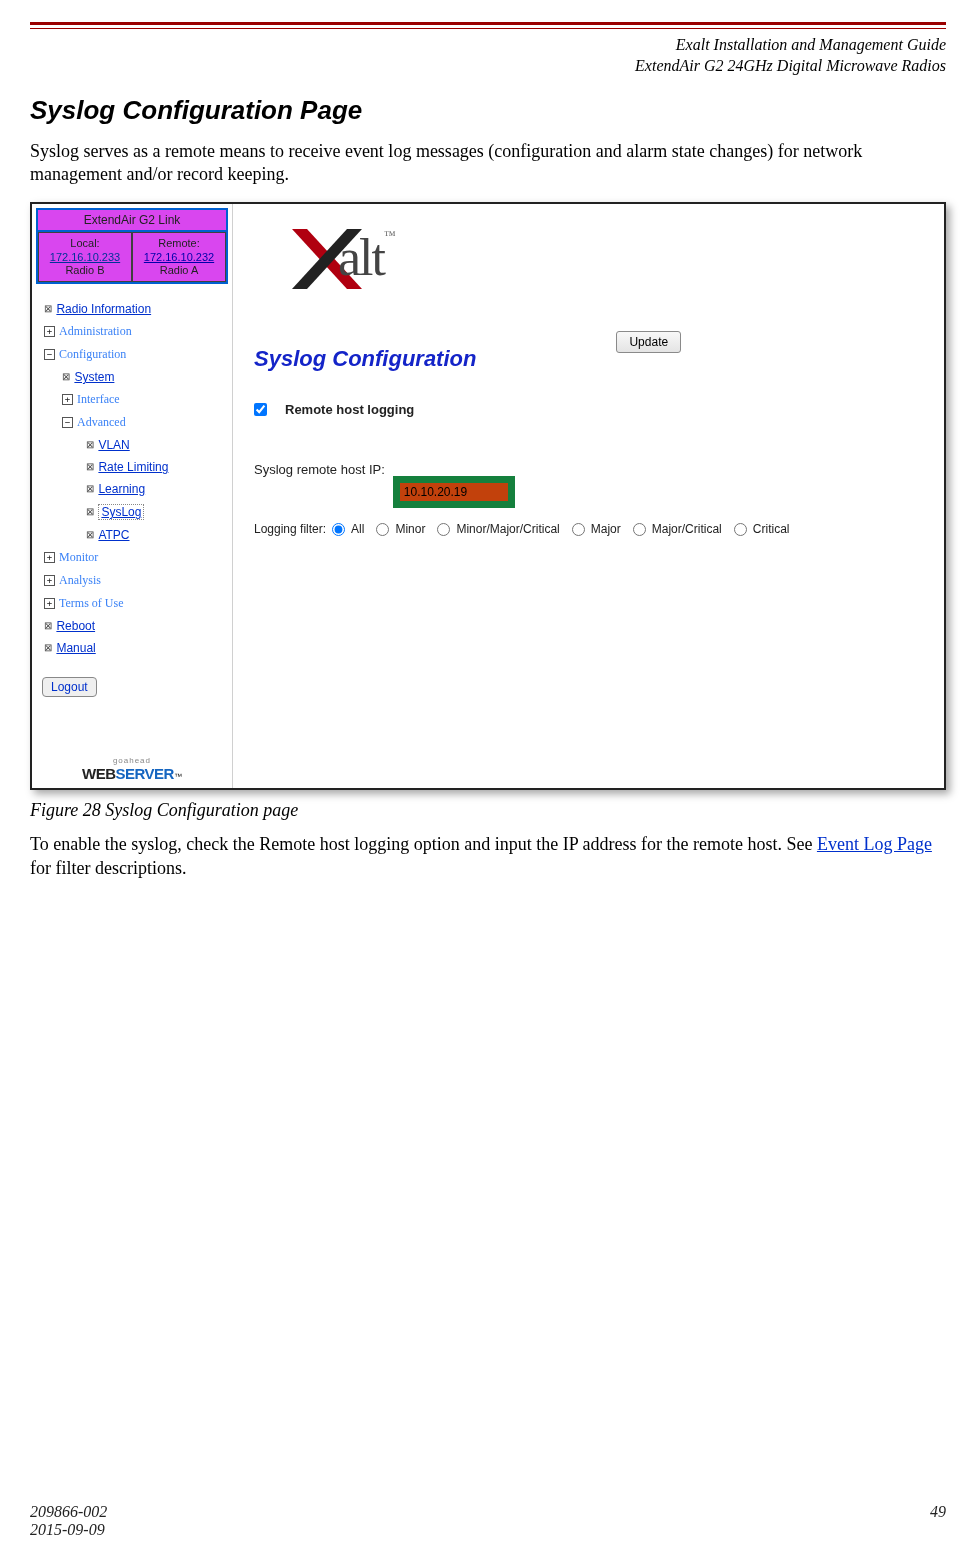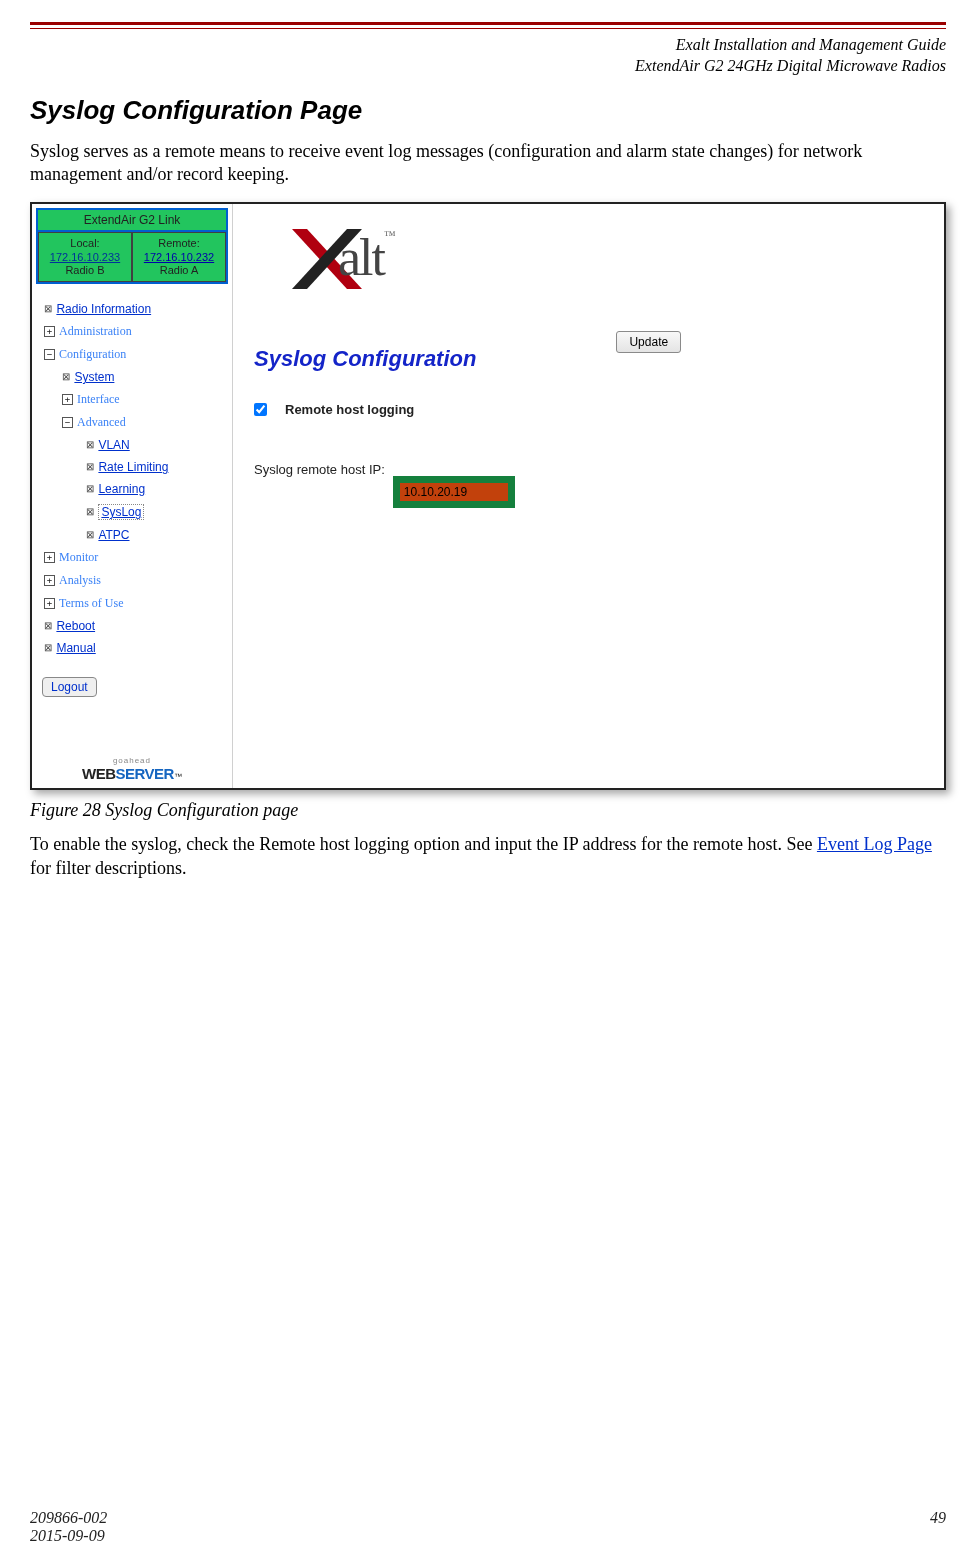--- a/index.html
+++ b/index.html
@@ -67,21 +67,21 @@
     position: absolute;
     left: 0; top: 0;
     width: 200px;
     height: 100%;
     background: #fff;
     border-right: 1px solid #d0d0d0;
     font-size: 12px;
     color: #222;
   }
   .link-green {
-    background: #22c55e;
+    background: #d946ef;
     border: 2px solid #0060d0;
     margin: 4px;
     padding: 0;
   }
   .link-title {
     text-align: center;
     font-size: 12px;
     border-bottom: 2px solid #0060d0;
     padding: 3px 0;
   }
@@ -203,21 +203,21 @@
     background: #c2410c;
     margin-top: 45px;
   }
   .filter-row { display: flex; align-items: center; flex-wrap: nowrap; gap: 6px; font-size: 12px; }
   .filter-row label { margin-right: 6px; white-space: nowrap; }
   input[type=radio], input[type=checkbox] { margin: 0; }
 
   
   .doc-footer {
     position: absolute;
-    bottom: 16px;
+    bottom: 22px;
     left: 30px; right: 30px;
     font-style: italic;
     font-size: 16px;
     display: flex;
     justify-content: space-between;
     color: #222;
   }
 </style>
 </head>
 <body>
@@ -346,20 +346,35 @@
 
       <div class="form-block">
         <div class="form-row">
           <input type="checkbox" checked="" style="">
           <span style="margin-left:10px;font-weight:bold;">Remote host logging</span>
         </div>
         <div class="form-row">
           <span>Syslog remote host IP:</span>
           <input class="text-input" type="text" value="10.10.20.19" style="">
         </div>
+        <div class="filter-row">
+          <span>Logging filter:</span>
+          <input type="radio" name="f" checked="" style="">
+            <label>All</label>
+          <input type="radio" name="f" style="">
+            <label>Minor</label>
+          <input type="radio" name="f" style="">
+            <label>Minor/Major/Critical</label>
+          <input type="radio" name="f" style="">
+            <label>Major</label>
+          <input type="radio" name="f" style="">
+            <label>Major/Critical</label>
+          <input type="radio" name="f" style="">
+            <label>Critical</label>
+        </div>
       </div>
     </div>
   </div>
 
   <div class="fig-caption">Figure 28   Syslog Configuration page</div>
 
   <p class="body">
     <span>To enable the syslog, check the Remote host logging option and input the IP address for the remote host. See </span><a href="#" class="doc-link">Event Log Page</a><span> for filter descriptions.</span>
   </p>
 

